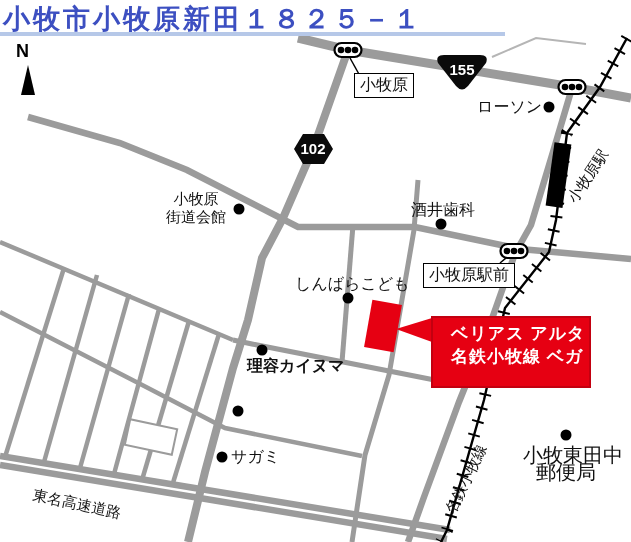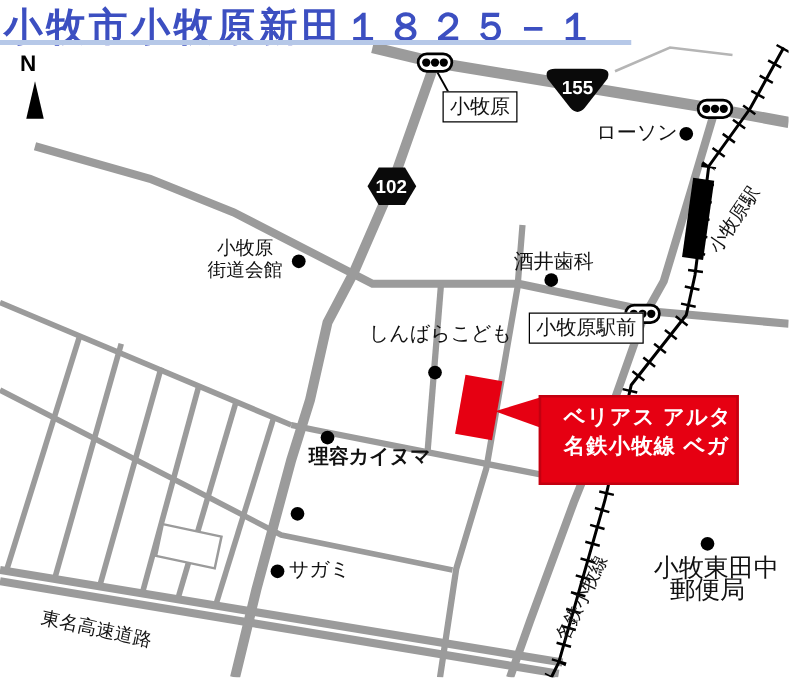--- a/index.html
+++ b/index.html
@@ -20,21 +20,21 @@
   .road.thin{stroke-width:5px;}
   .road.med{stroke-width:6.5px;}
   .road.main{stroke-width:8px;}
   .road.thick{stroke-width:9px;}
   .rail-ticks{fill:none;stroke:#000;stroke-width:12;stroke-dasharray:2 12;}
   .rail-core{fill:none;stroke:#000;stroke-width:2.4;}
   .red-fill{fill:var(--highlight-red,#e60012);}
   .badge-text{fill:#fff;font-family:"Liberation Sans",sans-serif;font-size:15px;font-weight:bold;text-anchor:middle;}
   .lbl{position:absolute;font-size:16px;color:#111;white-space:nowrap;line-height:18px;}
   .boxed{position:absolute;background:#fff;border:1.5px solid #000;padding:1px 5px;font-size:16px;color:#111;white-space:nowrap;}
-  .title{position:absolute;left:3px;top:1px;font-size:31px;font-weight:bold;letter-spacing:3px;color:var(--title-blue,#3c4fc1);white-space:nowrap;}
+  .title{position:absolute;left:3px;top:1px;font-size:27px;font-weight:bold;letter-spacing:3px;color:var(--title-blue,#3c4fc1);white-space:nowrap;}
   .title-underline{position:absolute;left:0;top:32px;width:505px;height:4px;background:var(--title-underline,#b6c8e8);}
   .north-n{position:absolute;left:16px;top:41px;font-size:18px;font-weight:bold;color:#000;}
   .north-arrow{position:absolute;left:21px;top:65px;width:0;height:0;
     border-left:7px solid transparent;border-right:7px solid transparent;border-bottom:30px solid #000;}
   .callout{position:absolute;left:431px;top:316px;width:160px;height:72px;box-sizing:border-box;
     background:var(--highlight-red,#e60012);border:2px solid var(--callout-border,#c30010);
     color:#fff;font-weight:bold;font-size:17px;letter-spacing:1px;line-height:23px;padding:4px 0 0 18px;}
   .rot{transform-origin:center;}
 </style>
 </head>
@@ -139,29 +139,29 @@
     </g>
   </svg>
 
   <div class="title">小牧市小牧原新田１８２５－１</div>
   <div class="title-underline"></div>
 
   <div class="north-n">N</div>
   <div class="north-arrow"></div>
 
   <div class="boxed" style="left:354px;top:73px;">小牧原</div>
-  <div class="boxed" style="left:423px;top:250px;">小牧原駅前</div>
+  <div class="boxed" style="left:423px;top:263px;">小牧原駅前</div>
 
   <div class="lbl" style="left:477px;top:98px;">ローソン</div>
   <div class="lbl" style="left:407px;top:201px;width:72px;text-align:center;">酒井歯科</div>
   <div class="lbl" style="left:156px;top:190px;width:80px;text-align:center;font-size:15px;">
     <div>小牧原</div>
     <div>街道会館</div>
   </div>
-  <div class="lbl" style="left:295px;top:258px;line-height:19px;">
+  <div class="lbl" style="left:295px;top:274px;line-height:19px;">
     <div>しんばらこども</div>
   </div>
   <div class="lbl" style="left:247px;top:357px;font-weight:bold;">理容カイヌマ</div>
   <div class="lbl" style="left:231px;top:448px;">サガミ</div>
   <div class="lbl" style="left:523px;top:447px;width:86px;text-align:center;font-size:20px;line-height:17px;">
     <div>小牧東田中</div>
     <div>郵便局</div>
   </div>
 
   <div class="lbl rot" style="left:588px;top:176px;font-size:15px;transform:translate(-50%,-50%) rotate(-56deg);">小牧原駅</div>

